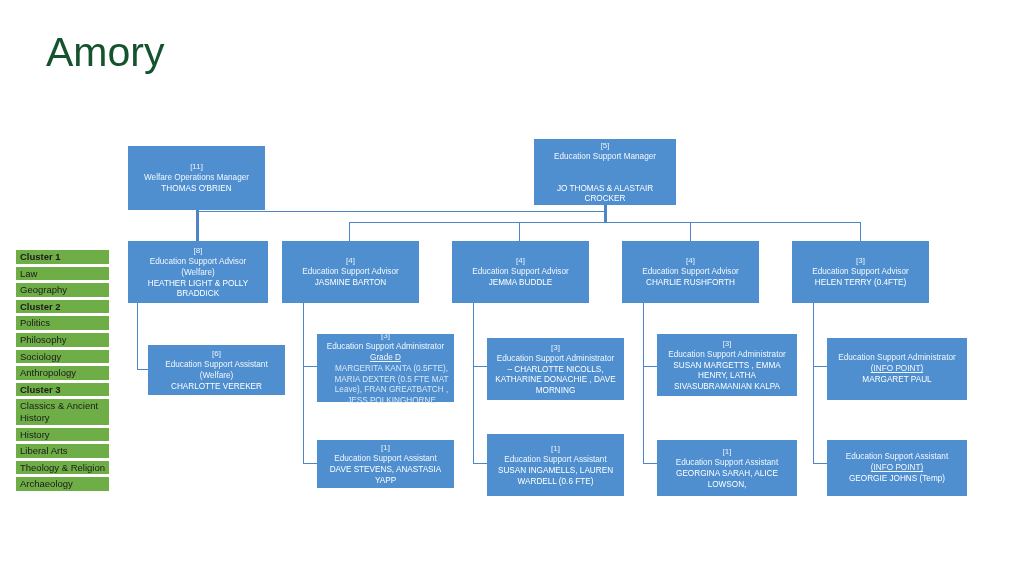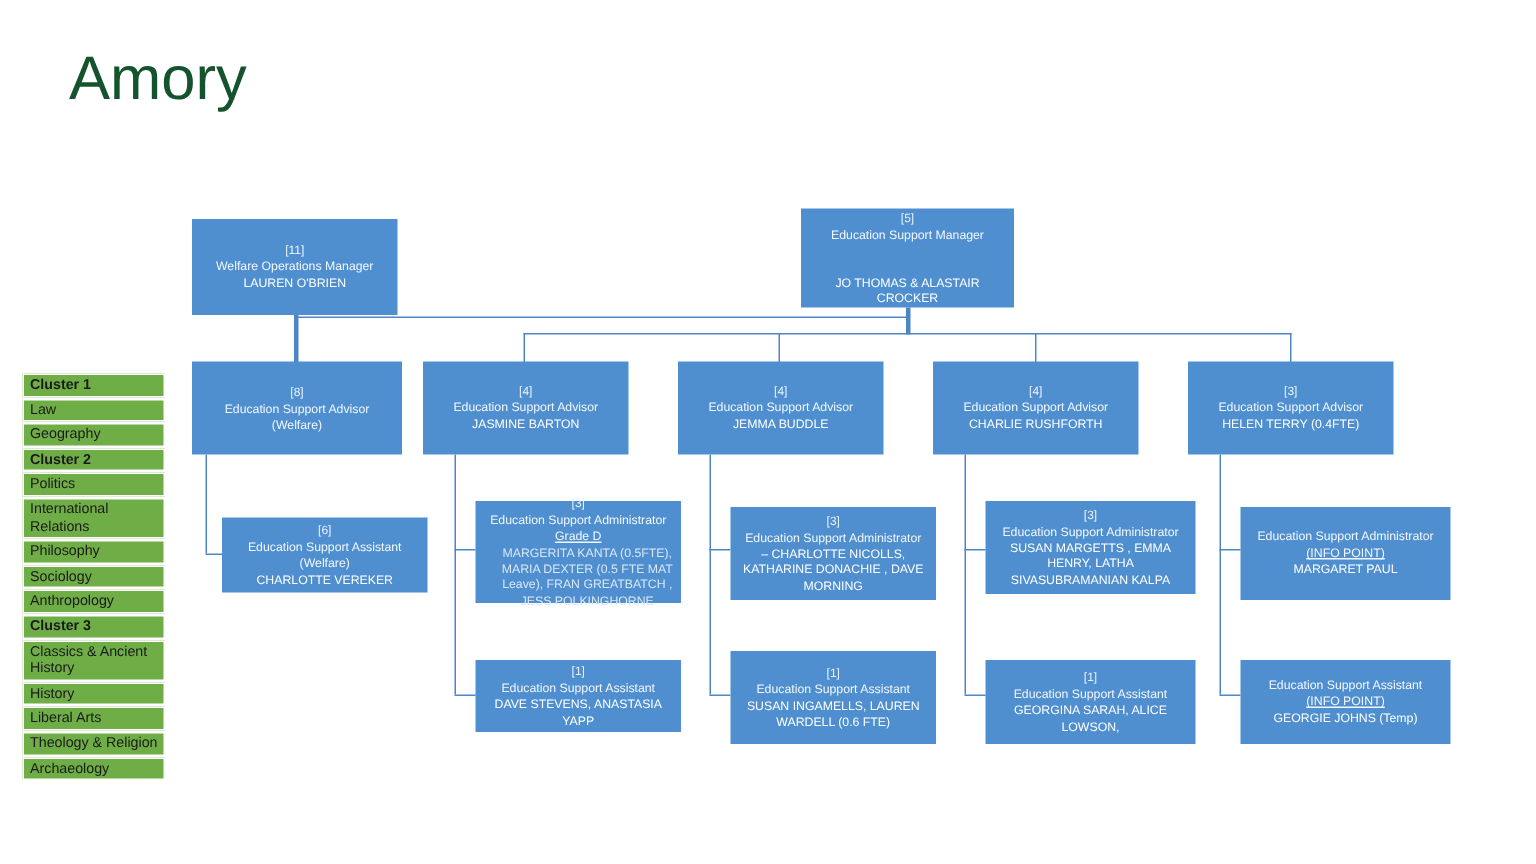--- a/index.html
+++ b/index.html
@@ -146,47 +146,47 @@
   <div class="vline" style="left:813px; top:303px; height:160px;"></div>
   <div class="hline" style="left:813px; top:366px; width:14px;"></div>
   <div class="hline" style="left:813px; top:463px; width:14px;"></div>
 
   <div id="cluster-legend">
     <div class="cluster-row header">Cluster 1</div>
     <div class="cluster-row">Law</div>
     <div class="cluster-row">Geography</div>
     <div class="cluster-row header">Cluster 2</div>
     <div class="cluster-row">Politics</div>
-    <div class="cluster-row">International Relations</div>
     <div class="cluster-row">Philosophy</div>
     <div class="cluster-row">Sociology</div>
     <div class="cluster-row">Anthropology</div>
     <div class="cluster-row header">Cluster 3</div>
     <div class="cluster-row">Classics &amp; Ancient History</div>
     <div class="cluster-row">History</div>
     <div class="cluster-row">Liberal Arts</div>
     <div class="cluster-row">Theology &amp; Religion</div>
     <div class="cluster-row">Archaeology</div>
   </div>
 
   <div class="node" style="left:128px; top:146px; width:137px; height:64px;">
     <div class="count">[11]</div>
     <div class="role">Welfare Operations Manager</div>
-    <div class="people">LAUREN O'BRIEN</div>
+    <div class="people">THOMAS O'BRIEN</div>
   </div>
 
   <div class="node" style="left:534px; top:139px; width:142px; height:66px;">
     <div class="count">[5]</div>
     <div class="role">Education Support Manager</div>
     <div class="people spaced">JO THOMAS &amp; ALASTAIR CROCKER</div>
   </div>
 
   <div class="node" style="left:128px; top:241px; width:140px; height:62px;">
     <div class="count">[8]</div>
     <div class="role">Education Support Advisor (Welfare)</div>
+    <div class="people">HEATHER LIGHT &amp; POLLY BRADDICK</div>
   </div>
 
   <div class="node" style="left:282px; top:241px; width:137px; height:62px;">
     <div class="count">[4]</div>
     <div class="role">Education Support Advisor</div>
     <div class="people">JASMINE BARTON</div>
   </div>
 
   <div class="node" style="left:452px; top:241px; width:137px; height:62px;">
     <div class="count">[4]</div>

